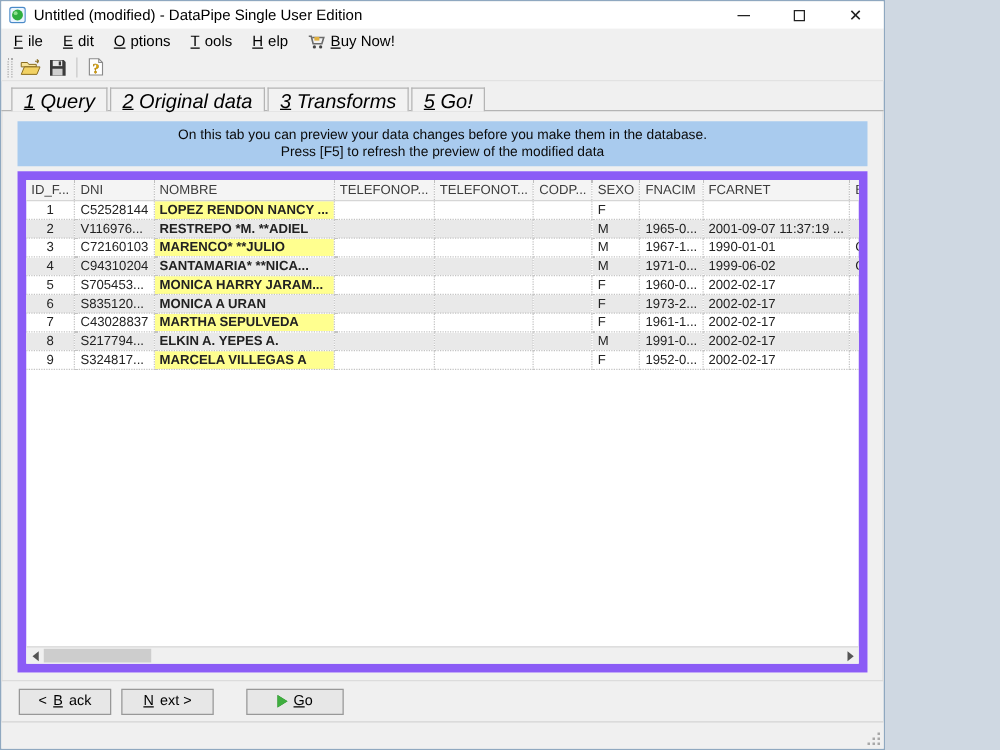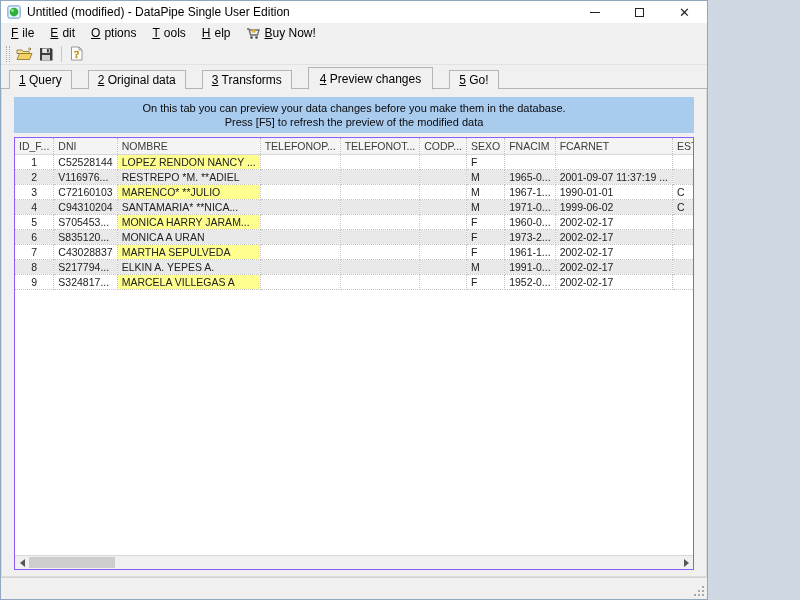--- a/index.html
+++ b/index.html
@@ -24,34 +24,34 @@
 
   
   .toolbar{height:22px;display:flex;align-items:center;background:#f0f0f0;border-bottom:1px solid #e2e2e2;padding-left:2px;flex:0 0 auto;}
   .gripper{width:4px;height:16px;margin:0 3px;border-left:1px dotted #a8a8a8;border-right:1px dotted #a8a8a8;}
   .tool-btn{width:22px;height:20px;display:flex;align-items:center;justify-content:center;}
   .tool-sep{width:1px;height:16px;background:#c8c8c8;margin:0 4px;}
 
   
   .tabstrip{height:24px;display:flex;align-items:flex-end;padding-left:8px;position:relative;flex:0 0 auto;}
   .tabstrip::after{content:'';position:absolute;left:0;right:0;bottom:0;height:1px;background:#b4b4b4;}
-  .tab{position:relative;z-index:1;font-size:12px;color:#000;background:#f2f2f2;border:1px solid #b4b4b4;border-bottom:none;padding:2px 9px 3px;height:19px;white-space:nowrap;margin-right:16px;}
+  .tab{position:relative;z-index:1;font-size:16px;color:#000;background:#f2f2f2;border:1px solid #b4b4b4;border-bottom:none;padding:2px 9px 3px;height:19px;white-space:nowrap;margin-right:2px;font-style:italic;}
   .tab u{text-decoration:underline;}
   .tab.active{z-index:2;background:#f0f0f0;height:23px;padding:4px 11px 5px;margin-bottom:-1px;border-bottom:1px solid #f0f0f0;}
 
   
   .content{flex:1 1 auto;border:1px solid #dcdcdc;border-top:none;margin:0;padding:6px;display:flex;flex-direction:column;overflow:hidden;background:#f0f0f0;}
   .banner{height:36px;margin:2px 6px 4px 6px;background:#a9cbee;display:flex;flex-direction:column;align-items:center;justify-content:center;font-size:11px;color:#0a0a0a;text-align:center;line-height:14px;flex:0 0 auto;}
 
-  .gridwrap{flex:1 1 auto;margin:0 6px;background:#ffffff;border:1px solid #8b5cf6;position:relative;overflow:hidden;}
+  .gridwrap{flex:1 1 auto;margin:0 6px;background:#ffffff;border:7px solid #8b5cf6;position:relative;overflow:hidden;}
   table.grid{border-collapse:collapse;table-layout:fixed;font-size:10.5px;color:#222;}
   table.grid th{background:#f4f4f4;font-weight:normal;color:#3c3c3c;text-align:left;padding:2px 4px;border-right:1px dotted #bdbdbd;border-bottom:1px solid #d6d6d6;white-space:nowrap;overflow:hidden;height:16px;}
   table.grid td{padding:1px 4px;border-right:1px dotted #c4c4c4;border-bottom:1px dotted #c4c4c4;white-space:nowrap;overflow:hidden;height:13px;}
   table.grid tr.stripe td{background:#e9e9e9;}
-  table.grid td.hl{background:#ffff8f;}
+  table.grid td.hl{background:#ffff8f;font-weight:bold;}
   table.grid td:first-child{text-align:center;}
 
   .hscroll{position:absolute;left:0;right:0;bottom:0;height:14px;background:#f0f0f0;border-top:1px solid #d8d8d8;display:flex;align-items:center;}
   .scroll-arrow{width:14px;height:14px;display:flex;align-items:center;justify-content:center;}
   .tri-left{width:0;height:0;border-top:4px solid transparent;border-bottom:4px solid transparent;border-right:5px solid #555;}
   .tri-right{width:0;height:0;border-top:4px solid transparent;border-bottom:4px solid transparent;border-left:5px solid #555;}
   .scroll-track{flex:1;height:100%;position:relative;}
   .scroll-thumb{position:absolute;left:0;top:1px;width:86px;height:11px;background:#cdcdcd;}
 
   
@@ -139,21 +139,20 @@
         <path d="M9 1 v3 h3" fill="none" stroke="#8a8a8a" stroke-width="0.9"></path>
         <text x="4" y="12" font-size="11" font-family="Liberation Serif,serif" font-weight="bold" fill="#e0a800" stroke="#8a6000" stroke-width="0.3">?</text>
       </svg>
     </div>
   </div>
 
   <div class="tabstrip">
     <div class="tab"><u>1</u> Query</div>
     <div class="tab"><u>2</u> Original data</div>
     <div class="tab"><u>3</u> Transforms</div>
-    <div class="tab active"><u>4</u> Preview changes</div>
     <div class="tab"><u>5</u> Go!</div>
   </div>
 
   <div class="content">
     <div class="banner">
       <div>On this tab you can preview your data changes before you make them in the database.</div>
       <div>Press [F5] to refresh the preview of the modified data</div>
     </div>
 
     <div class="gridwrap">
@@ -325,20 +324,28 @@
         <div class="scroll-track">
           <div class="scroll-thumb"></div>
         </div>
         <div class="scroll-arrow">
             <span class="tri-right"></span>
           </div>
       </div>
     </div>
   </div>
 
+  <div class="btnrow">
+    <button class="btn btn-back">&lt; <u>B</u>ack</button>
+    <button class="btn btn-next"><u>N</u>ext &gt;</button>
+    <button class="btn btn-go">
+      <span class="play-tri"></span>
+      <span><u>G</u>o</span>
+    </button>
+  </div>
 
   <div class="statusbar">
     <div class="resize-grip">
         <i></i>
         <i></i>
         <i></i>
         <i></i>
         <i></i>
         <i></i>
       </div>

